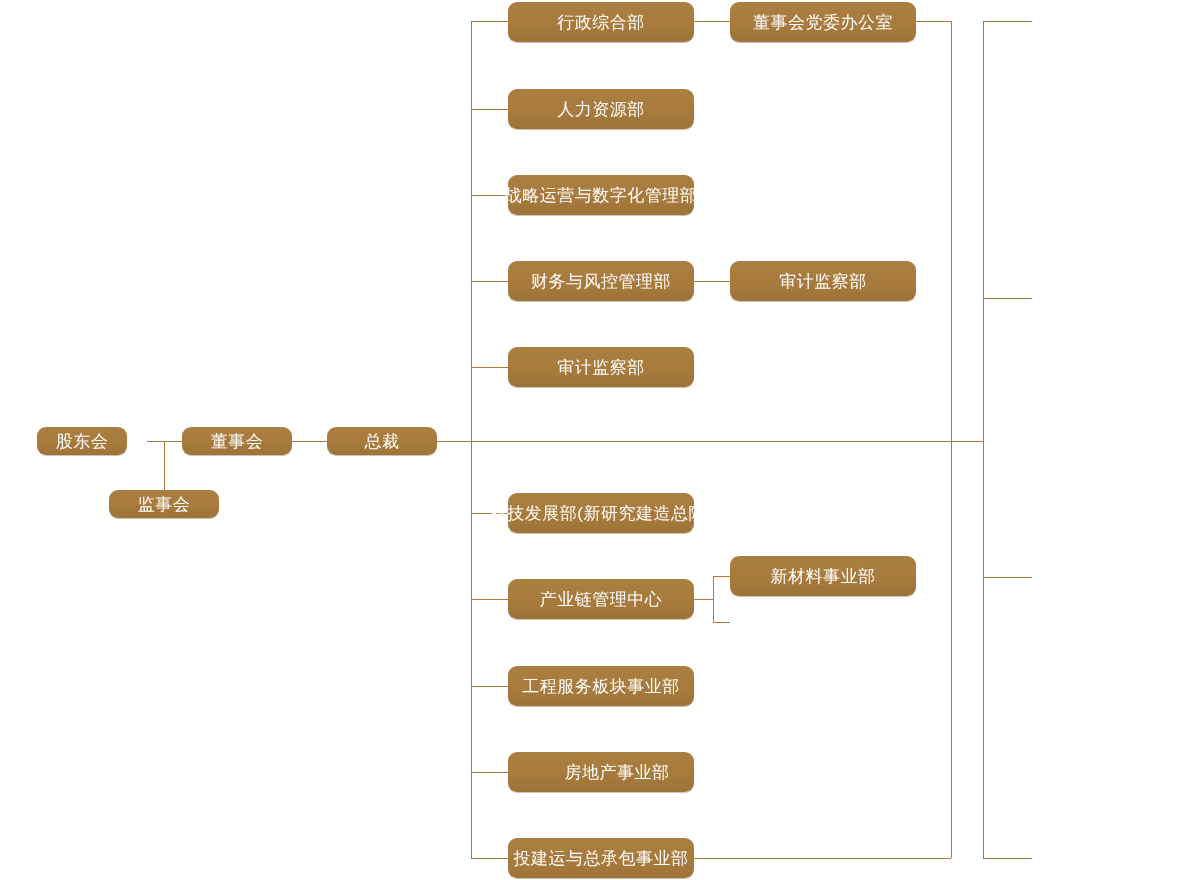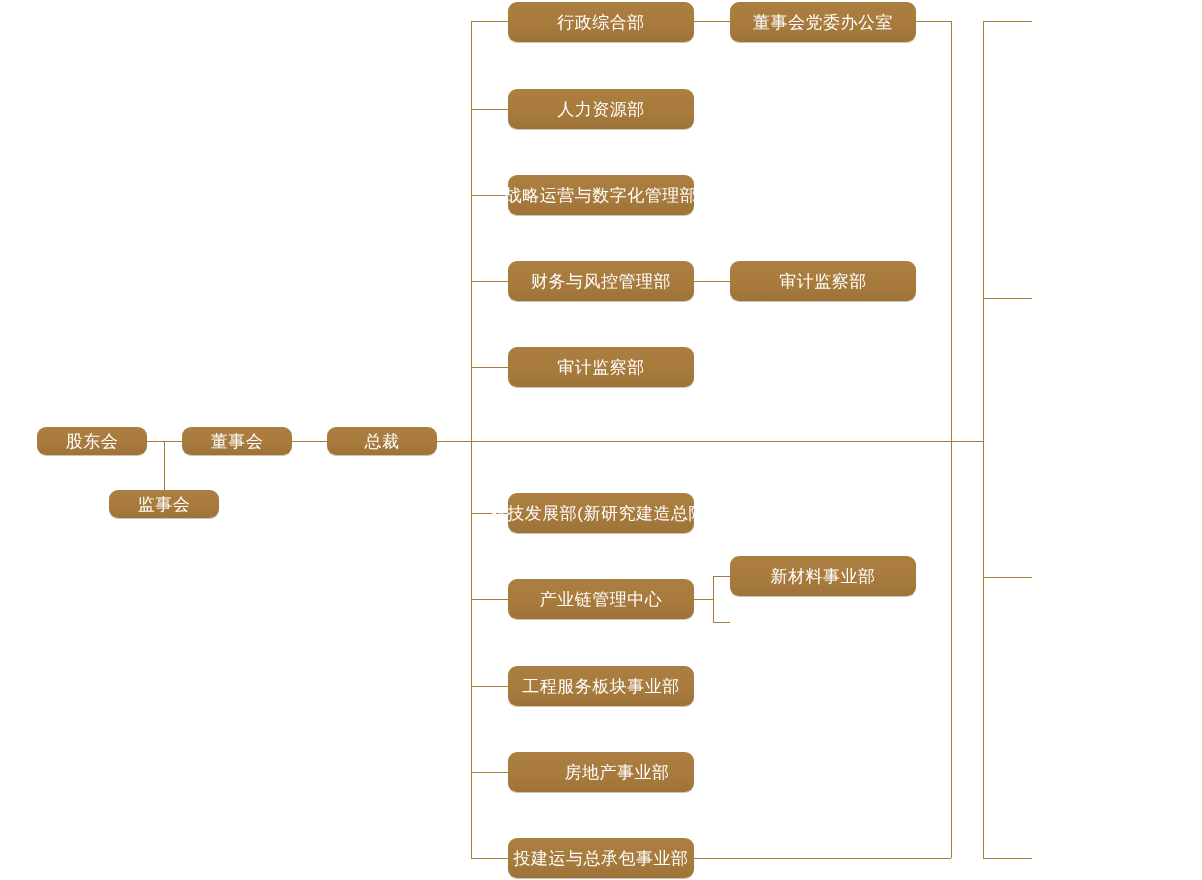--- a/index.html
+++ b/index.html
@@ -72,21 +72,21 @@
       <line x1="713" x2="730" y1="622.5" y2="622.5" stroke="#a87b3d" stroke-width="1" shape-rendering="crispEdges"></line>
       <line x1="916" x2="951" y1="21.5" y2="21.5" stroke="#a87b3d" stroke-width="1" shape-rendering="crispEdges"></line>
       <line x1="951.5" x2="951.5" y1="21" y2="858" stroke="#a87b3d" stroke-width="1" shape-rendering="crispEdges"></line>
       <line x1="694" x2="951" y1="858.5" y2="858.5" stroke="#a87b3d" stroke-width="1" shape-rendering="crispEdges"></line>
       <line x1="983.5" x2="983.5" y1="21" y2="858" stroke="#a87b3d" stroke-width="1" shape-rendering="crispEdges"></line>
       <line x1="983" x2="1032" y1="21.5" y2="21.5" stroke="#a87b3d" stroke-width="1" shape-rendering="crispEdges"></line>
       <line x1="983" x2="1032" y1="298.5" y2="298.5" stroke="#a87b3d" stroke-width="1" shape-rendering="crispEdges"></line>
       <line x1="983" x2="1032" y1="577.5" y2="577.5" stroke="#a87b3d" stroke-width="1" shape-rendering="crispEdges"></line>
       <line x1="983" x2="1032" y1="858.5" y2="858.5" stroke="#a87b3d" stroke-width="1" shape-rendering="crispEdges"></line>
     </svg>
-<div class="node" style="left: 37px; top: 427px; width: 110px; height: 28px; align-items: center;">
+<div class="node" style="left: 37px; top: 427px; width: 90px; height: 28px; align-items: center;">
       <span>股东会</span>
     </div>
     <div class="node" style="left: 182px; top: 427px; width: 110px; height: 28px;">
       <span>董事会</span>
     </div>
     <div class="node" style="left: 109px; top: 490px; width: 110px; height: 28px;">
       <span>监事会</span>
     </div>
     <div class="node" style="left: 327px; top: 427px; width: 110px; height: 28px;">
       <span>总裁</span>

